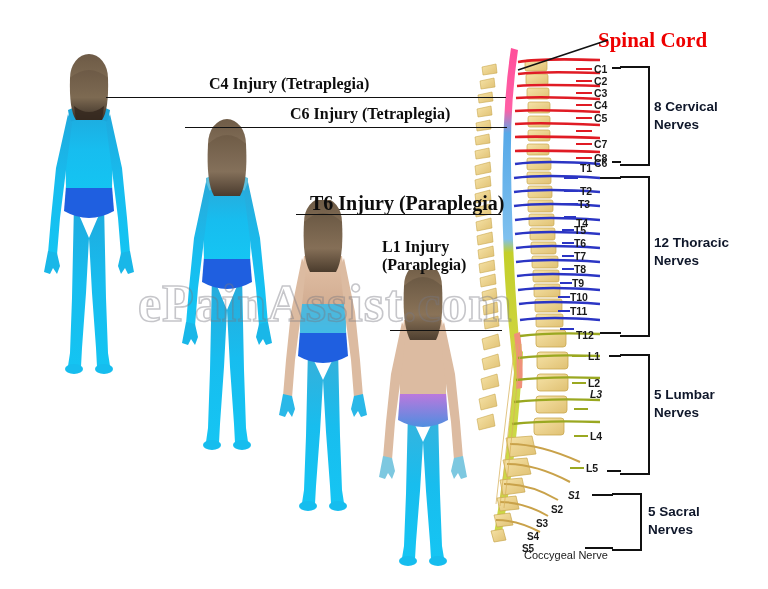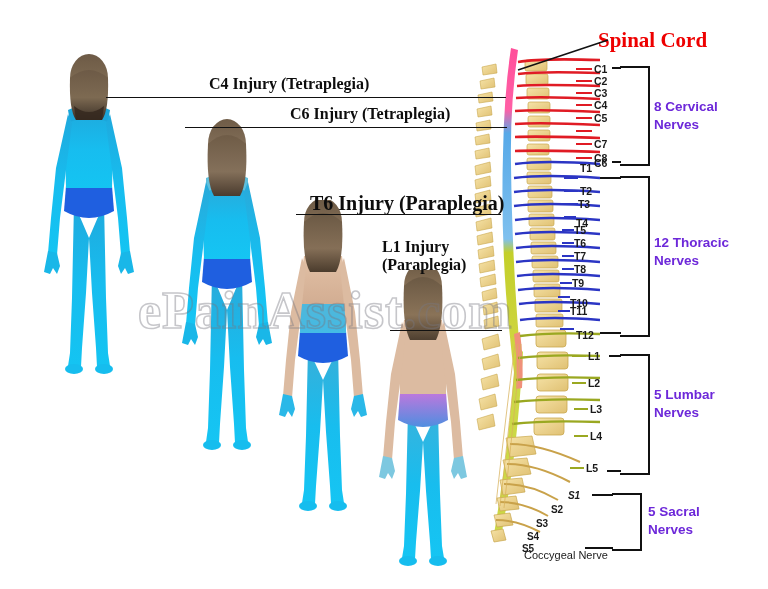--- a/index.html
+++ b/index.html
@@ -39,29 +39,29 @@
   .lvl.sm{font-size:10px;}
 
   
   .root{position:absolute;height:0;}
   .root.c{border-top:2.4px solid #e01b24;}
   .root.t{border-top:2.2px solid #2b35c4;}
   .root.l{border-top:2.2px solid #9aa821;}
 
   
   .bracket{position:absolute;border:2.2px solid #111;border-left:none;}
-  .group-text{position:absolute;font-size:13.5px;font-weight:bold;color:#6d28d9;
+  .group-text{position:absolute;font-size:13.5px;font-weight:bold;color:#0f172a;
         line-height:1.32;white-space:nowrap;}
 
   
   .coccy{position:absolute;left:524px;top:549px;font-size:11px;color:#1a1a1a;
          white-space:nowrap;}
 
   
-  .watermark{position:absolute;left:138px;top:281px;width:460px;
+  .watermark{position:absolute;left:138px;top:274px;width:460px;
         font-family:"Liberation Serif", serif;font-size:52px;font-weight:bold;
         color:rgba(255,255,255,0);
         -webkit-text-stroke:1.6px rgba(120,120,128,.42);
         letter-spacing:1px;pointer-events:none;user-select:none;}
 
   
   .figure{position:absolute;}
   .fig-svg{display:block;}
 
   
@@ -412,32 +412,32 @@
   <div class="lvl" style="left:574px;top:224px;">T5</div>
   <div class="root t" style="left:562px;top:242px;width:12px;"></div>
   <div class="lvl" style="left:574px;top:237px;">T6</div>
   <div class="root t" style="left:562px;top:255px;width:12px;"></div>
   <div class="lvl" style="left:574px;top:250px;">T7</div>
   <div class="root t" style="left:562px;top:268px;width:12px;"></div>
   <div class="lvl" style="left:574px;top:263px;">T8</div>
   <div class="root t" style="left:560px;top:282px;width:12px;"></div>
   <div class="lvl" style="left:572px;top:277px;">T9</div>
   <div class="root t" style="left:558px;top:296px;width:12px;"></div>
-  <div class="lvl" style="left:570px;top:291px;margin-top:6px;">T10</div>
+  <div class="lvl" style="left:570px;top:291px;">T10</div>
   <div class="root t" style="left:558px;top:310px;width:12px;"></div>
   <div class="lvl" style="left:570px;top:305px;">T11</div>
   <div class="root t" style="left:560px;top:328px;width:14px;"></div>
   <div class="lvl" style="left:576px;top:329px;">T12</div>
 
   <div class="root l" style="left:572px;top:355px;width:14px;"></div>
   <div class="lvl" style="left:588px;top:350px;">L1</div>
   <div class="root l" style="left:572px;top:382px;width:14px;"></div>
   <div class="lvl" style="left:588px;top:377px;">L2</div>
   <div class="root l" style="left:574px;top:408px;width:14px;"></div>
-  <div class="lvl" style="left:590px;top:403px;">L3</div>
+  <div class="lvl" style="left:590px;top:388px;font-style:italic;">L3</div>
   <div class="root l" style="left:574px;top:435px;width:14px;"></div>
   <div class="lvl" style="left:590px;top:430px;">L4</div>
   <div class="root l" style="left:570px;top:467px;width:14px;"></div>
   <div class="lvl" style="left:586px;top:462px;">L5</div>
 
   <div class="lvl sm" style="left:568px;top:490px;font-style:italic;">S1</div>
   <div class="lvl sm" style="left:551px;top:504px;">S2</div>
   <div class="lvl sm" style="left:536px;top:518px;">S3</div>
   <div class="lvl sm" style="left:527px;top:531px;">S4</div>
   <div class="lvl sm" style="left:522px;top:543px;">S5</div>

